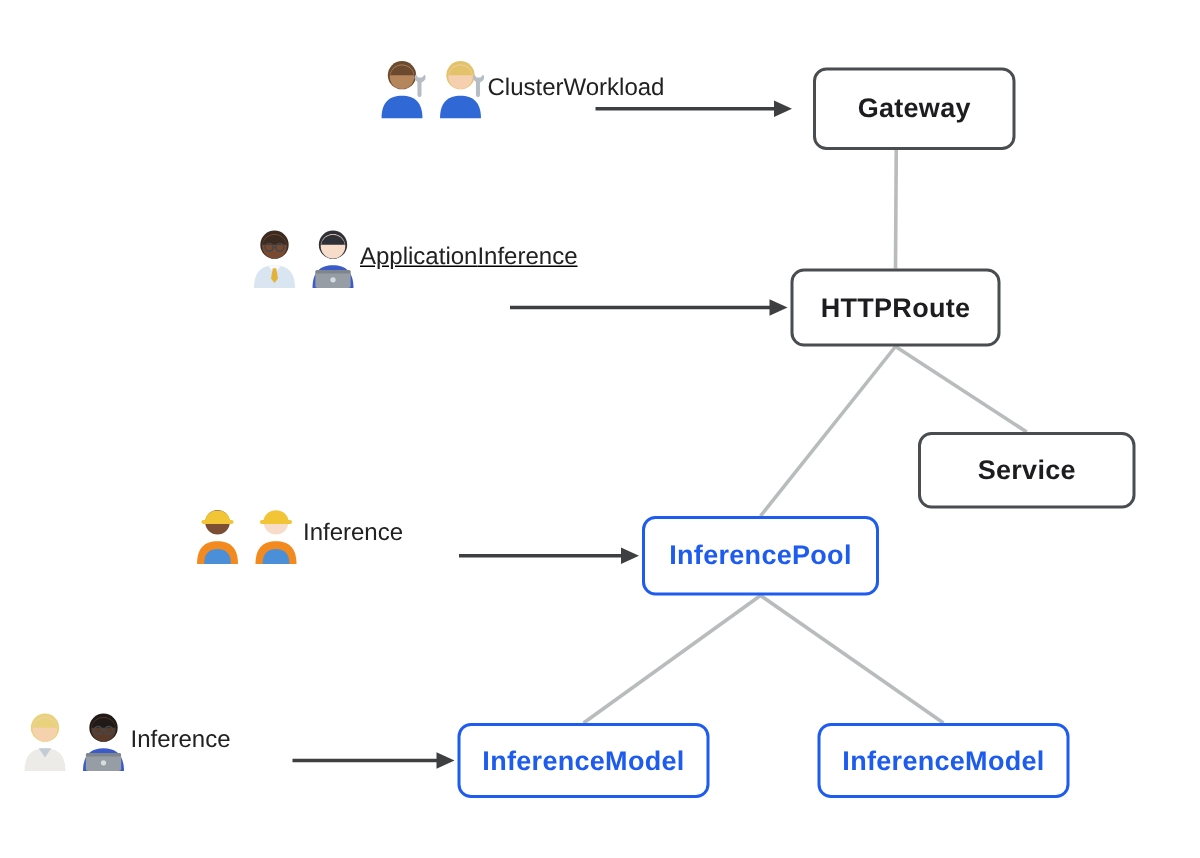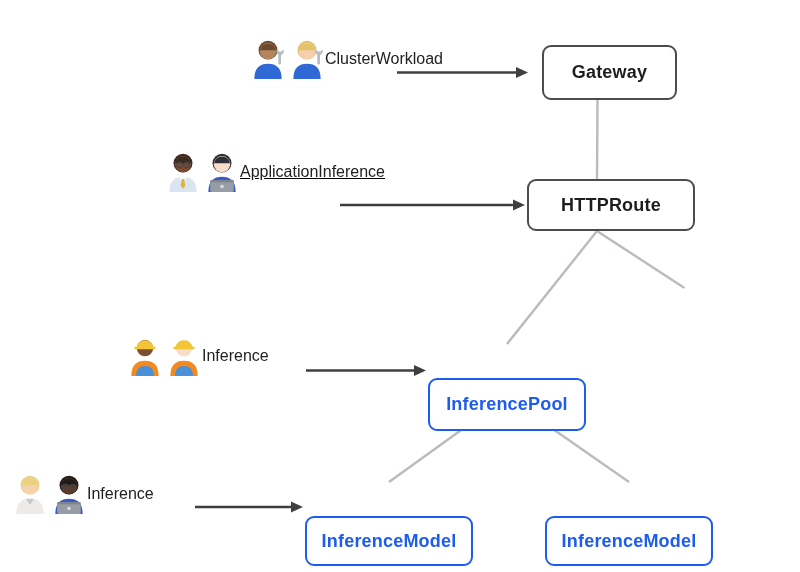--- a/index.html
+++ b/index.html
@@ -16,21 +16,21 @@
     position:relative;width:800px;height:572px;background:var(--bg);
     font-family:"Liberation Sans","DejaVu Sans",sans-serif;overflow:hidden;
   }
   .wires{position:absolute;left:0;top:0;width:800px;height:572px;}
   .node{
     position:absolute;display:flex;align-items:center;justify-content:center;
     background:#fff;border:2px solid;border-radius:9px;
     font-weight:700;font-size:18px;letter-spacing:.2px;box-sizing:border-box;
   }
   .node.dark{border-color:var(--dark-border);color:var(--dark-text);}
-  .node.blue{border-color:var(--blue);color:var(--blue);margin-top:34px;}
+  .node.blue{border-color:var(--blue);color:var(--blue);}
   .persona{
     position:absolute;width:190px;display:flex;flex-direction:row;align-items:center;
   }
   .persona .icons{display:flex;justify-content:center;gap:3px;height:42px;margin-bottom:2px;}
   .persona .lbl{font-size:16px;line-height:1.28;color:var(--label);text-align:center;white-space:nowrap;}
 </style>
 </head>
 <body>
 
 <div class="stage">
@@ -47,22 +47,25 @@
         <polygon points="525,205 513,199.5 513,210.5" fill="#3d3f41"></polygon>
       <line x1="306" y1="370.5" x2="415" y2="370.5" stroke="#3d3f41" stroke-width="2.4"></line>
         <polygon points="426,370.5 414,365 414,376" fill="#3d3f41"></polygon>
       <line x1="195" y1="507" x2="292" y2="507" stroke="#3d3f41" stroke-width="2.4"></line>
         <polygon points="303,507 291,501.5 291,512.5" fill="#3d3f41"></polygon>
     </svg>
 
   <div class="node dark" style="left: 530px; top: 45px; width: 135px; height: 55px; margin-left: 12px;">
     <span>Gateway</span>
   </div>
-  <div class="node dark" style="left: 527px; top: 179px; width: 168px; height: 52px;">
+  <div class="node dark" style="left: 527px; top: 179px; width: 140px; height: 52px;">
     <span>HTTPRoute</span>
+  </div>
+  <div class="node dark" style="left: 612px; top: 288px; width: 145px; height: 51px;">
+    <span>Service</span>
   </div>
   <div class="node blue" style="left: 428px; top: 344px; width: 158px; height: 53px;">
     <span>InferencePool</span>
   </div>
   <div class="node blue" style="left: 305px; top: 482px; width: 168px; height: 50px;">
     <span>InferenceModel</span>
   </div>
   <div class="node blue" style="left: 545px; top: 482px; width: 168px; height: 50px;">
     <span>InferenceModel</span>
   </div>

